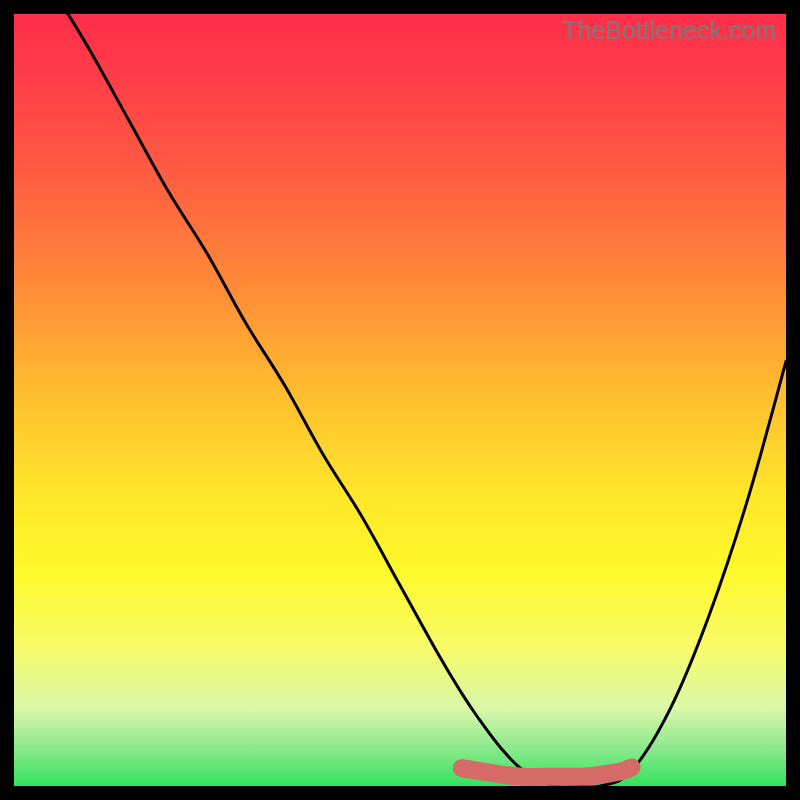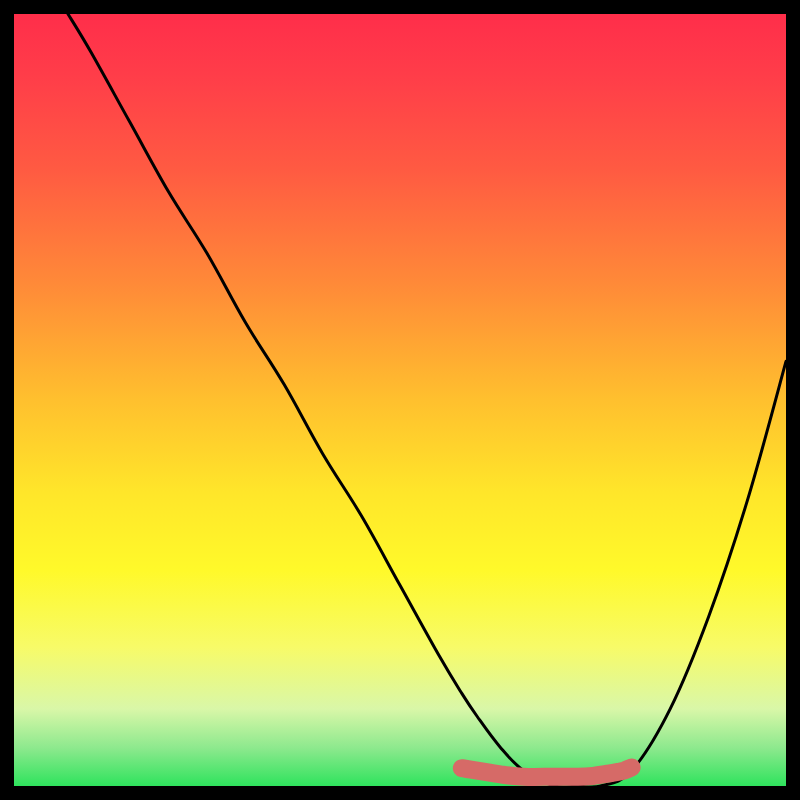--- a/index.html
+++ b/index.html
@@ -54,18 +54,19 @@
     width: 772px;
     height: 772px;
     z-index: 3;
   }
 </style>
 </head>
 <body>
 
 <div class="container">
   <div class="plot-area">
+    <div class="watermark">TheBottleneck.com</div>
     <svg class="curve" viewBox="0 0 772 772" preserveAspectRatio="none">
       <path id="main-curve" fill="none" stroke="#000" stroke-width="3" stroke-linecap="round" stroke-linejoin="round" d="M54.0 0.0 C58.2 6.9,66.1 19.1,77.2 38.6 C88.3 58.1,101.9 83.1,115.8 108.1 C129.7 133.1,140.5 153.9,154.4 177.6 C168.3 201.2,179.1 215.7,193.0 239.3 C206.9 262.9,217.7 285.2,231.6 308.8 C245.5 332.4,256.3 346.9,270.2 370.6 C284.1 394.2,294.9 416.4,308.8 440.0 C322.7 463.7,333.5 478.2,347.4 501.8 C361.3 525.4,372.1 546.3,386.0 571.3 C399.9 596.3,413.5 621.3,424.6 640.8 C435.7 660.2,440.8 668.2,447.8 679.4 C454.7 690.5,456.3 692.8,463.2 702.5 C470.1 712.2,478.0 723.7,486.4 733.4 C494.7 743.1,499.8 749.6,509.5 756.6 C519.2 763.5,530.7 769.2,540.4 772.0 C550.1 774.8,555.2 772.0,563.6 772.0 C571.9 772.0,577.0 774.8,586.7 772.0 C596.4 769.2,605.1 770.5,617.6 756.6 C630.1 742.7,642.3 722.6,656.2 694.8 C670.1 667.0,680.9 639.7,694.8 602.2 C708.7 564.6,719.5 532.2,733.4 486.4 C747.3 440.5,765.1 372.4,772.0 347.4"></path>
       <path id="highlight-curve" fill="none" stroke="#d66a67" stroke-width="18" stroke-linecap="round" stroke-linejoin="round" d="M447.8 754.2 C450.5 754.7,456.3 755.4,463.2 756.6 C470.1 757.7,478.0 759.3,486.4 760.4 C494.7 761.5,499.8 762.3,509.5 762.7 C519.2 763.2,530.7 762.7,540.4 762.7 C550.1 762.7,556.6 762.9,563.6 762.7 C570.5 762.6,573.4 762.5,579.0 762.0 C584.6 761.4,588.9 760.6,594.4 759.6 C600.0 758.7,605.7 757.7,609.9 756.6 C614.0 755.4,616.2 754.0,617.6 753.5"></path>
     </svg>
   </div>
 </div>
 
 </body></html>

